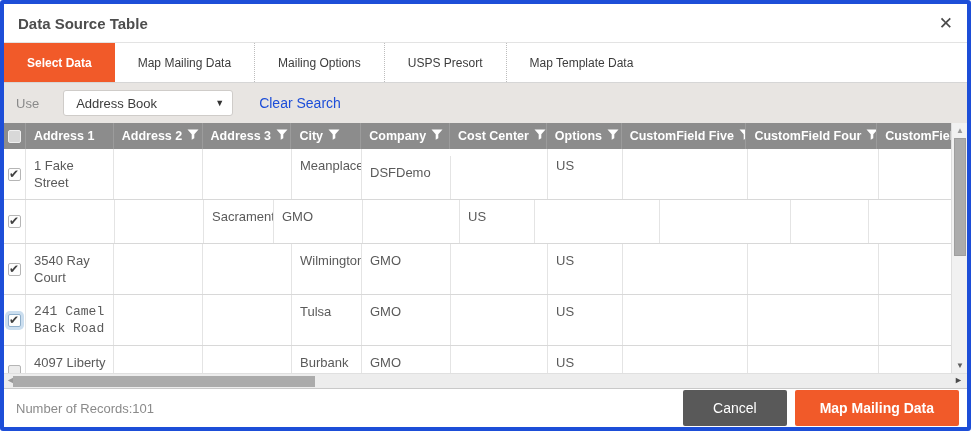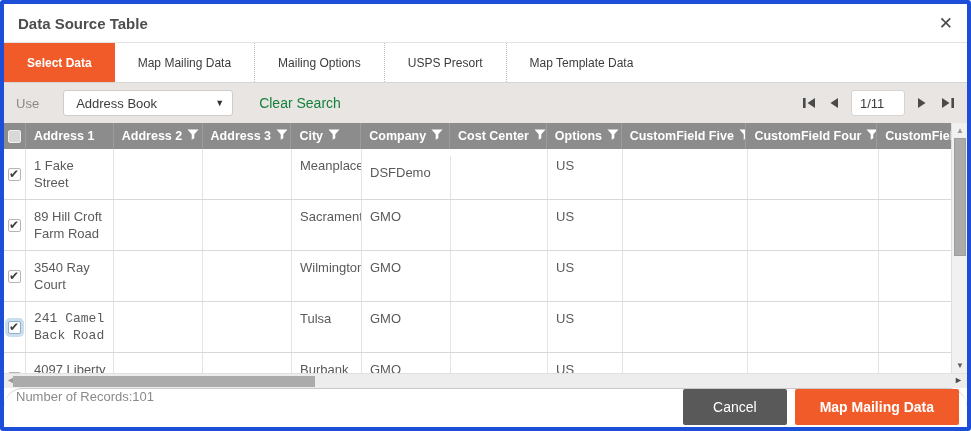--- a/index.html
+++ b/index.html
@@ -21,21 +21,21 @@
   .tab{display:flex;align-items:center;padding:0 23px;font-size:12px;color:#3C3C3C;cursor:pointer;white-space:nowrap;}
   .tab + .tab{border-left:1px dotted #BDBDBD;}
   .tab.active{background:var(--accent);color:#fff;font-weight:bold;border-left:none;}
   .tab.active + .tab{border-left:none;}
   
   .toolbar{height:40px;flex:0 0 40px;background:var(--toolbar-bg);display:flex;align-items:center;padding:10px 12px;}
   .use-label{font-size:13px;color:#8A8A8A;margin-right:24px;}
   .select{width:170px;height:26px;background:#fff;border:1px solid #CFCCC9;border-radius:3px;display:flex;align-items:center;padding:0 8px 0 12px;cursor:pointer;}
   .select .val{font-size:13px;color:#3C3C3C;flex:1;}
   .select .caret{font-size:9px;color:#333;}
-  .clear-search{font-size:14px;color:#15803d;margin-left:26px;cursor:pointer;text-align:right;}
+  .clear-search{font-size:14px;color:#1d4ed8;margin-left:26px;cursor:pointer;text-align:right;}
   .pager{margin-left:auto;display:flex;align-items:center;gap:9px;}
   .pager .pbtn{width:16px;height:14px;display:flex;align-items:center;justify-content:center;cursor:pointer;}
   .pager svg{display:block;}
   .page-input{width:54px;height:26px;border:1px solid #D6D3D0;border-radius:3px;background:#fff;font-family:inherit;font-size:13px;color:#3C3C3C;padding:0 8px;}
   
   .gridwrap{position:relative;height:250px;flex:0 0 250px;overflow:hidden;background:#fff;}
   .grid{width:951px;}
   .gh{display:flex;background:var(--grid-header);height:26px;}
   .hcell{display:flex;align-items:center;padding:0 4px 0 8px;border-right:1px solid #9C9C9C;color:#fff;font-size:12.5px;font-weight:bold;overflow:hidden;white-space:nowrap;}
   .hcell .flabel{margin-right:5px;}
@@ -54,21 +54,21 @@
   .vscroll .up{top:3px;}
   .vscroll .down{bottom:3px;color:#5E5E5E;}
   .vthumb{position:absolute;left:2px;top:15px;width:12px;height:118px;background:#ABABAB;border:1px solid #9E9E9E;cursor:pointer;}
   
   .hscroll{height:15px;flex:0 0 15px;background:#EDEDED;position:relative;border-top:1px solid #E0E0E0;}
   .hscroll .arrow{position:absolute;top:1px;font-size:9px;color:#9A9A9A;cursor:pointer;}
   .hscroll .left{left:2px;}
   .hscroll .right{right:4px;color:#4A4A4A;}
   .hthumb{position:absolute;left:9px;top:2px;width:302px;height:11px;background:#ABABAB;cursor:pointer;}
   
-  .footer{flex:1;border-top:1px solid #C9C9C9;display:flex;align-items:flex-start;padding:0 8px 0 12px;background:#fff;border-radius:19px;}
+  .footer{flex:1;border-top:1px solid #C9C9C9;display:flex;align-items:center;padding:0 8px 0 12px;background:#fff;}
   .records{font-size:13px;color:#8A8A8A;}
   .btns{margin-left:auto;display:flex;gap:8px;}
   .btn{height:36px;border:none;border-radius:2px;font-family:inherit;font-size:14px;color:#fff;cursor:pointer;}
   .btn.cancel{background:var(--cancel);padding:0 30px;}
   .btn.primary{background:var(--accent);font-weight:bold;padding:0 25px;}
 </style>
 </head>
 <body>
 
 <div class="dialog">
@@ -86,45 +86,20 @@
       <div class="tab">Map Template Data</div>
     </div>
 
   <div class="toolbar">
     <span class="use-label">Use</span>
     <div class="select">
       <span class="val">Address Book</span>
       <span class="caret">▼</span>
     </div>
     <span class="clear-search">Clear Search</span>
-    <div class="pager">
-      <span class="pbtn">
-        <svg width="13" height="12" viewBox="0 0 13 12">
-            <rect x="0" y="1" width="2.6" height="10" fill="#4A4A4A"></rect>
-            <polygon points="12,1 4.5,6 12,11" fill="#4A4A4A"></polygon>
-          </svg>
-      </span>
-      <span class="pbtn">
-        <svg width="10" height="12" viewBox="0 0 10 12">
-            <polygon points="9,1 1.5,6 9,11" fill="#4A4A4A"></polygon>
-          </svg>
-      </span>
-      <input class="page-input" value="1/11" style="">
-      <span class="pbtn">
-        <svg width="10" height="12" viewBox="0 0 10 12">
-            <polygon points="1,1 8.5,6 1,11" fill="#4A4A4A"></polygon>
-          </svg>
-      </span>
-      <span class="pbtn">
-        <svg width="13" height="12" viewBox="0 0 13 12">
-            <polygon points="1,1 8.5,6 1,11" fill="#4A4A4A"></polygon>
-            <rect x="10.4" y="1" width="2.6" height="10" fill="#4A4A4A"></rect>
-          </svg>
-      </span>
-    </div>
   </div>
 
   <div class="gridwrap">
     <div class="grid" id="grid">
         <div class="gh">
           <div class="hcell cb-cell" style="width: 22px;">
             <span class="cb"></span>
           </div>
           <div class="hcell" style="width: 88px; gap: 28px;">
             <span class="flabel">Address 1</span>
@@ -196,21 +171,20 @@
           <div class="cell" style="width: 97px; flex: 0 0 97px; min-height: 35px;"></div>
           <div class="cell" style="width: 75px; flex: 0 0 75px; min-height: 35px;">US</div>
           <div class="cell" style="width: 125px; flex: 0 0 125px; min-height: 35px;"></div>
           <div class="cell" style="width: 131px; flex: 0 0 131px; min-height: 35px;"></div>
           <div class="cell" style="width: 78px; flex: 0 0 78px; min-height: 35px;"></div>
         </div>
         <div class="row">
           <div class="cell cb-cell" style="width: 22px; flex: 0 0 22px;">
             <span class="cb checked"></span>
           </div>
-          <div class="cell" style="width: 88px; flex: 0 0 88px; min-height: 43px;">89 Hill Croft Farm Road</div>
           <div class="cell" style="width: 89px; flex: 0 0 89px; min-height: 43px;"></div>
           <div class="cell" style="width: 89px; flex: 0 0 89px; min-height: 43px;"></div>
           <div class="cell" style="width: 70px; flex: 0 0 70px; min-height: 43px;">Sacramento</div>
           <div class="cell" style="width: 89px; flex: 0 0 89px; min-height: 43px;">GMO</div>
           <div class="cell" style="width: 97px; flex: 0 0 97px; min-height: 43px;"></div>
           <div class="cell" style="width: 75px; flex: 0 0 75px; min-height: 43px;">US</div>
           <div class="cell" style="width: 125px; flex: 0 0 125px; min-height: 43px;"></div>
           <div class="cell" style="width: 131px; flex: 0 0 131px; min-height: 43px;"></div>
           <div class="cell" style="width: 78px; flex: 0 0 78px; min-height: 43px;"></div>
         </div>

